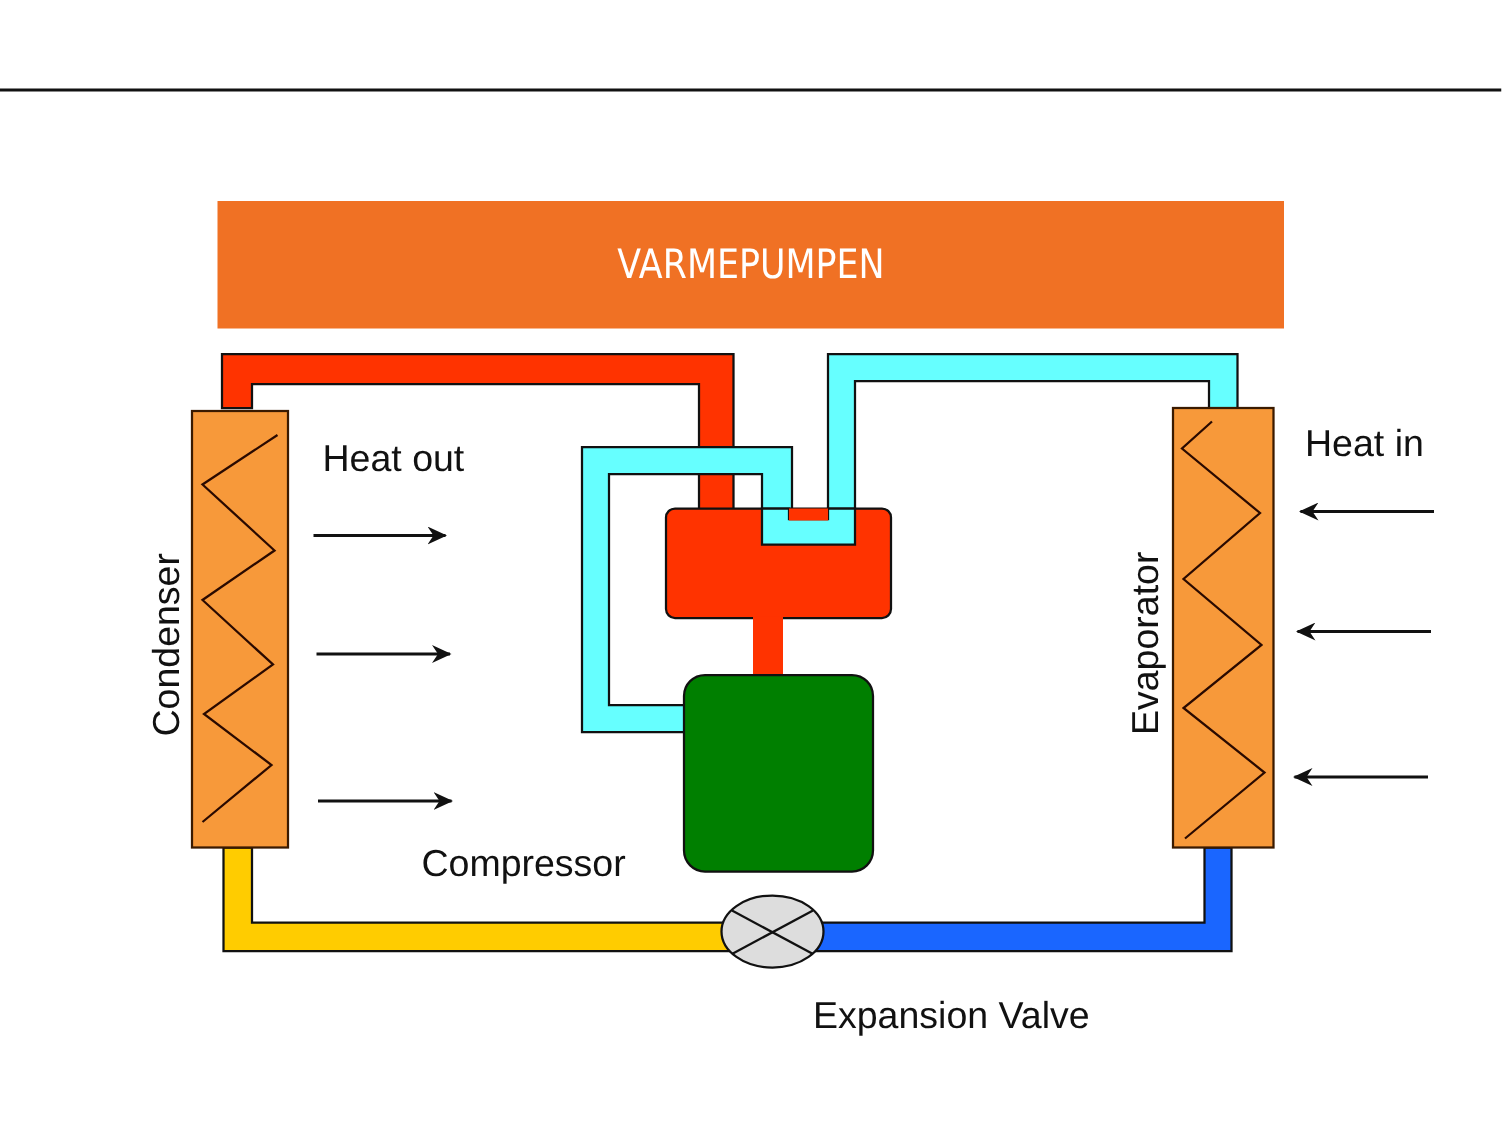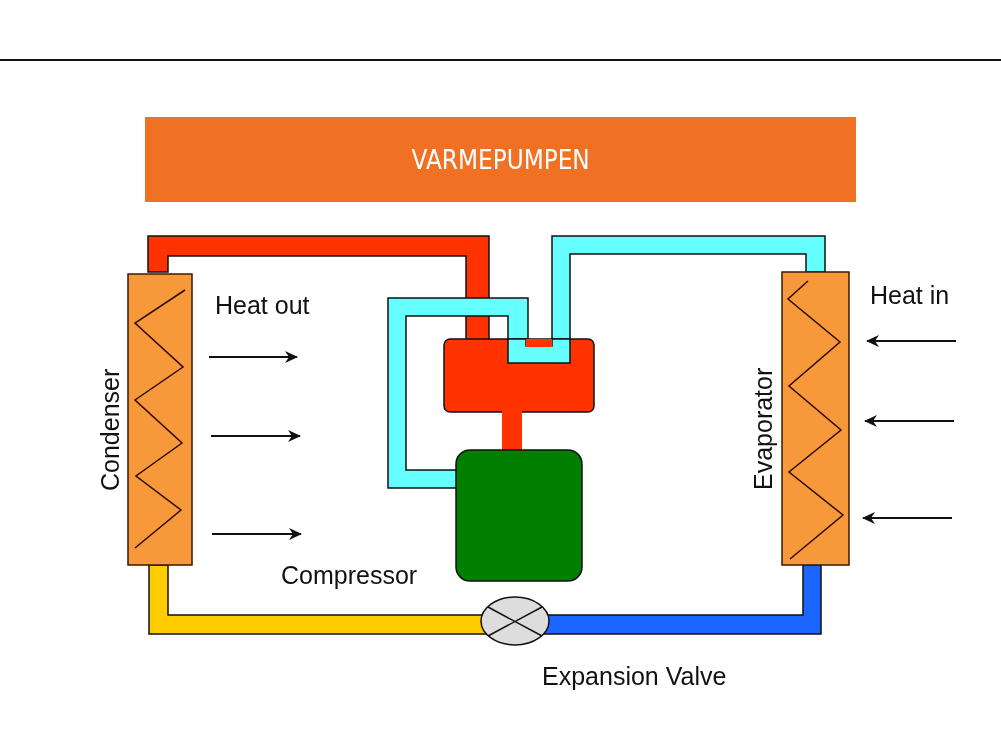--- a/index.html
+++ b/index.html
@@ -1,18 +1,18 @@
 <!DOCTYPE html>
 <html><head>
   <meta charset="utf-8">
   <style>
     html, body { margin: 0; padding: 0; background: #ffffff; }
     body { width: 1001px; height: 751px; position: relative; overflow: hidden; font-family: "Liberation Sans", sans-serif; }
     .top-rule { position: absolute; left: 0; top: 59px; width: 1001px; height: 2px; background: #111; }
-    .title-bar { position: absolute; left: 145px; top: 117px; width: 711px; height: 85px; background: #f07124;
+    .title-bar { position: absolute; left: 145px; top: 134px; width: 711px; height: 85px; background: #f07124;
       display: flex; align-items: center; justify-content: center; }
     .title-text { color: #ffffff; font-family: "DejaVu Sans", sans-serif; font-size: 27px; letter-spacing: 0px; transform: scaleX(0.86); }
     svg { position: absolute; left: 0; top: 0; }
     .lbl { font-family: "Liberation Sans", sans-serif; font-size: 25px; fill: #111; }
   </style>
 </head>
 <body>
 
 <div class="top-rule"></div>
 

